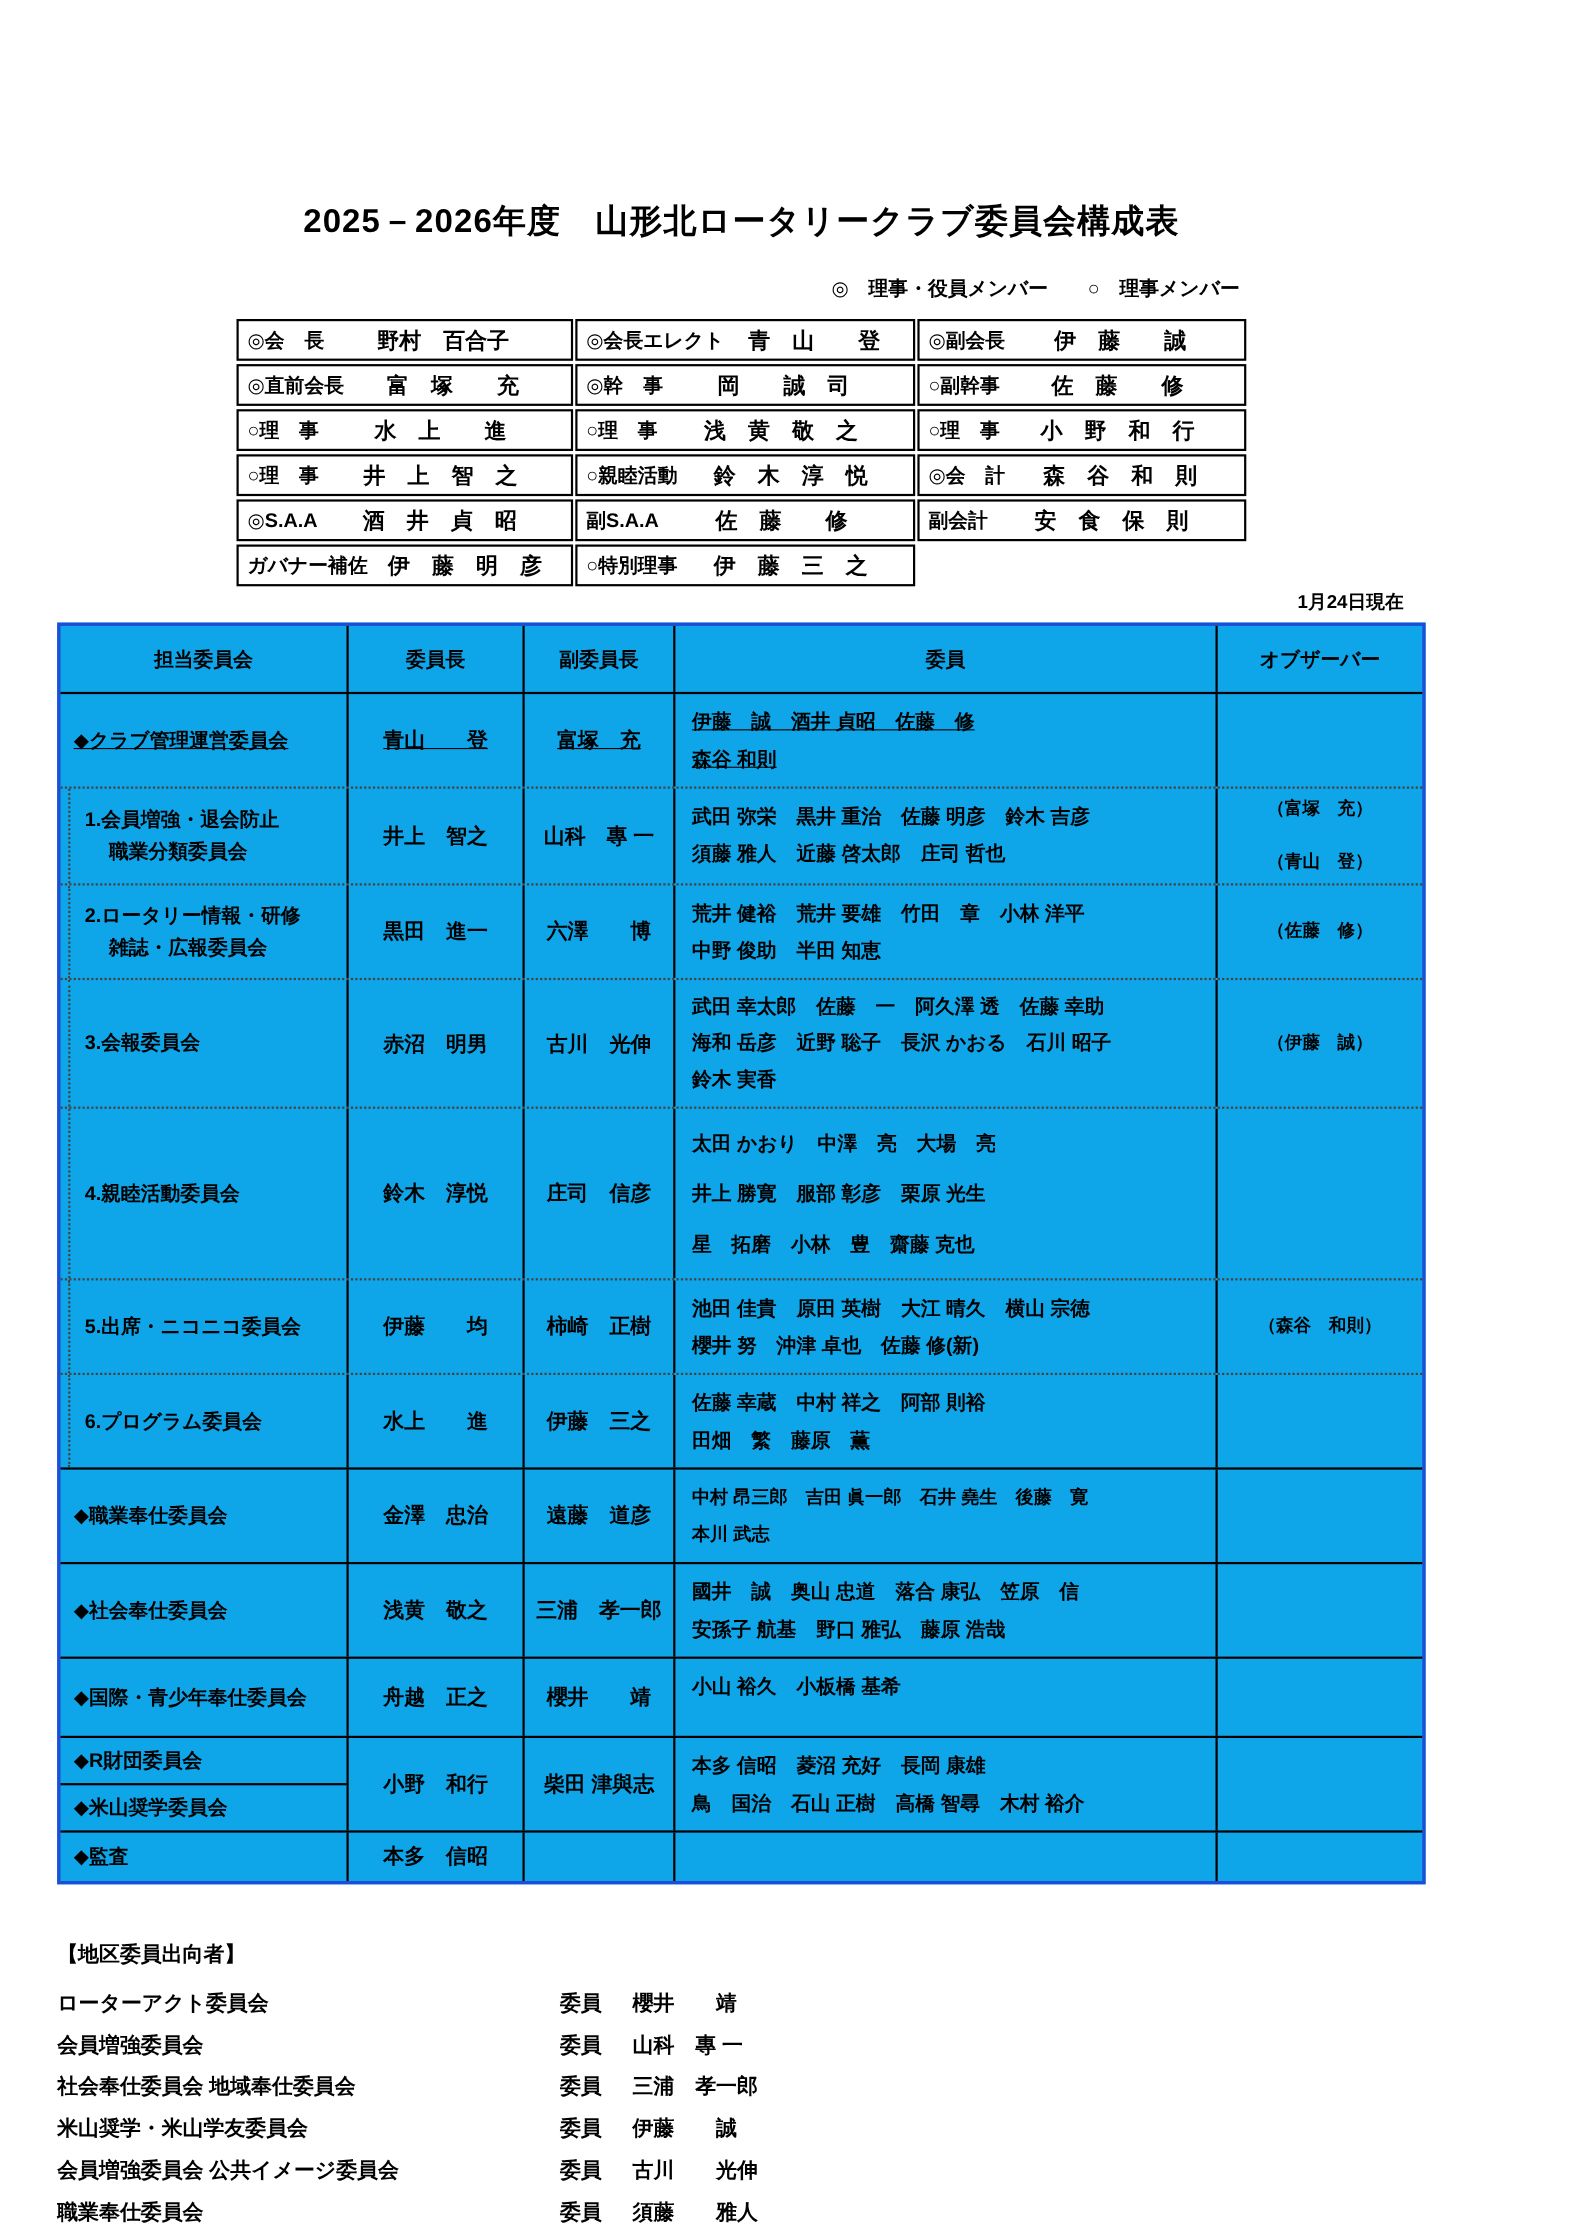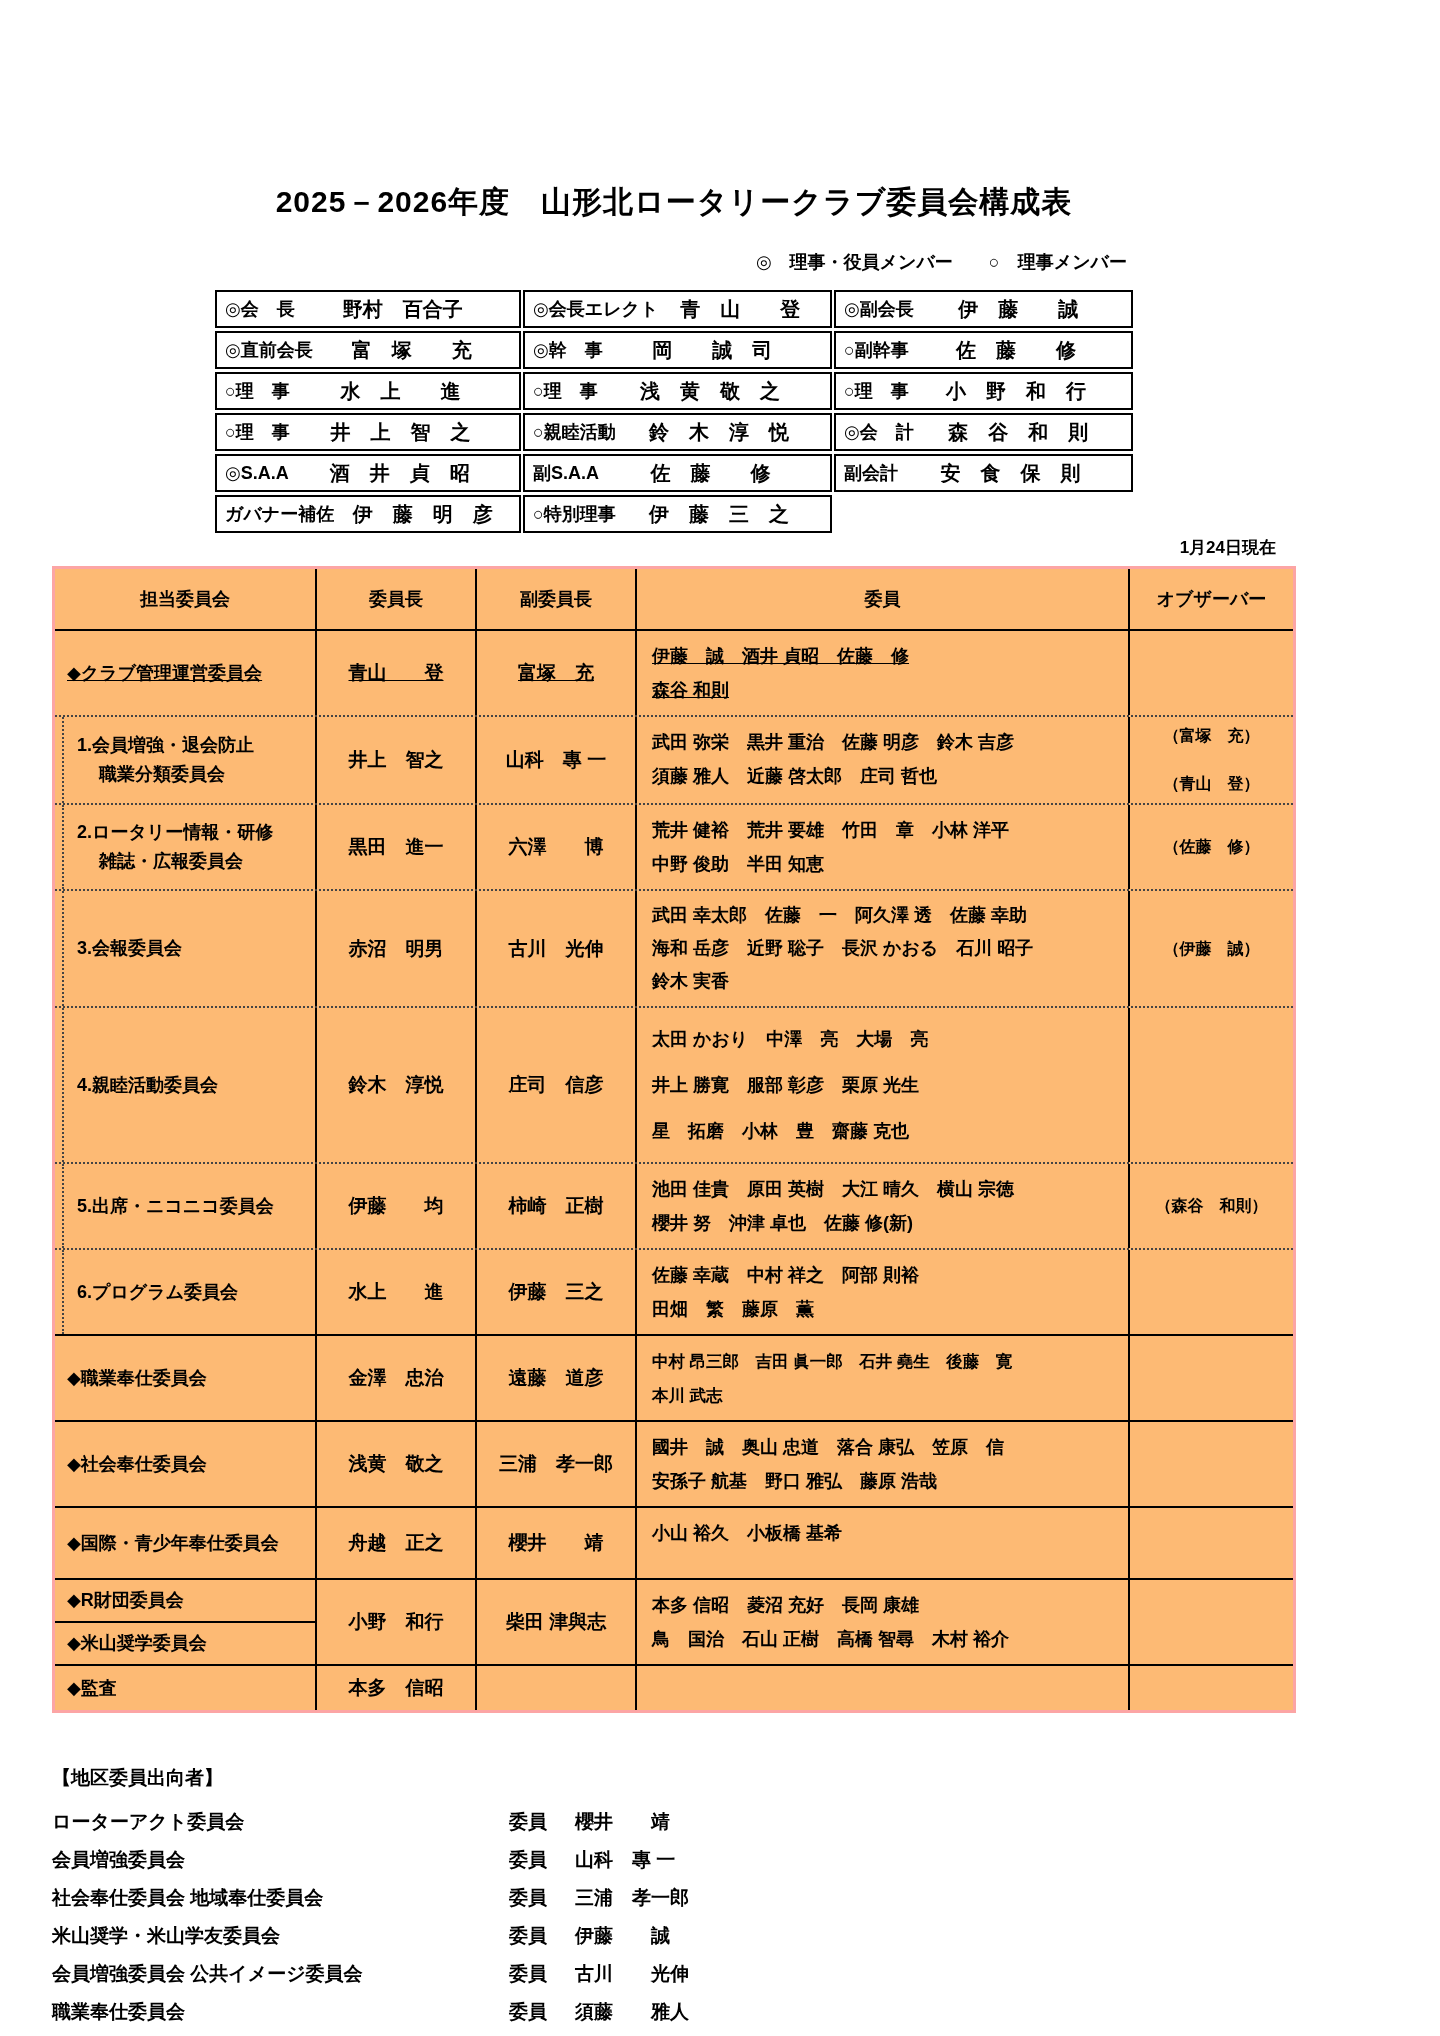--- a/index.html
+++ b/index.html
@@ -20,27 +20,27 @@
   .officer-row { display:flex; column-gap:2px; margin-bottom:3px; }
   .officer-cell { display:flex; align-items:center; border:2.5px solid #000; height:38px; padding:0 8px 0 8px; background:#fff; }
   .oc-0 { width:306px; } .oc-1 { width:309px; } .oc-2 { width:299px; }
   .officer-cell .role { font-size:18px; white-space:nowrap; }
   .officer-cell .name { flex:1; text-align:center; font-size:20px; white-space:nowrap; }
 
   
   .as-of { text-align:right; padding-right:20px; font-size:17px; margin-top:3px; height:22px; }
 
   
-  .main-table { margin-top:8px; border:3px solid #fca5a5; background:#fdba74; }
+  .main-table { margin-top:8px; border:3px solid #1d4ed8; background:#0ea5e9; }
   .mt-row { display:flex; align-items:stretch; }
   .mt-row > div { border-left:2.5px solid #000; }
   .mt-row > div:first-child { border-left:none; }
   .col-committee { width:260px; position:relative; display:flex; flex-direction:column; justify-content:center; padding:6px 4px 6px 12px; font-size:18px; line-height:29px; }
   .col-chair { width:160px; display:flex; align-items:center; justify-content:center; font-size:19px; white-space:nowrap; }
-  .col-vice { width:160px; display:flex; align-items:center; justify-content:center; font-size:19px; white-space:nowrap; }
+  .col-vice { width:137px; display:flex; align-items:center; justify-content:center; font-size:19px; white-space:nowrap; }
   .col-members { width:493px; display:flex; flex-direction:column; padding:8px 6px 8px 15px; font-size:18px; line-height:34px; white-space:nowrap; }
   .col-observer { flex:1; display:flex; flex-direction:column; justify-content:center; align-items:center; font-size:16px; line-height:34px; white-space:nowrap; }
 
   .mt-header { height:60px; }
   .mt-header > div { display:flex; align-items:center; justify-content:center; font-size:18px; padding:0; line-height:normal; }
 
   .data-row { border-top:2.5px solid #000; }
   .data-row.sub { border-top:2px dotted #444; }
   .data-row.sub .col-committee { padding-left:22px; }
   .data-row.sub .col-committee::before {

